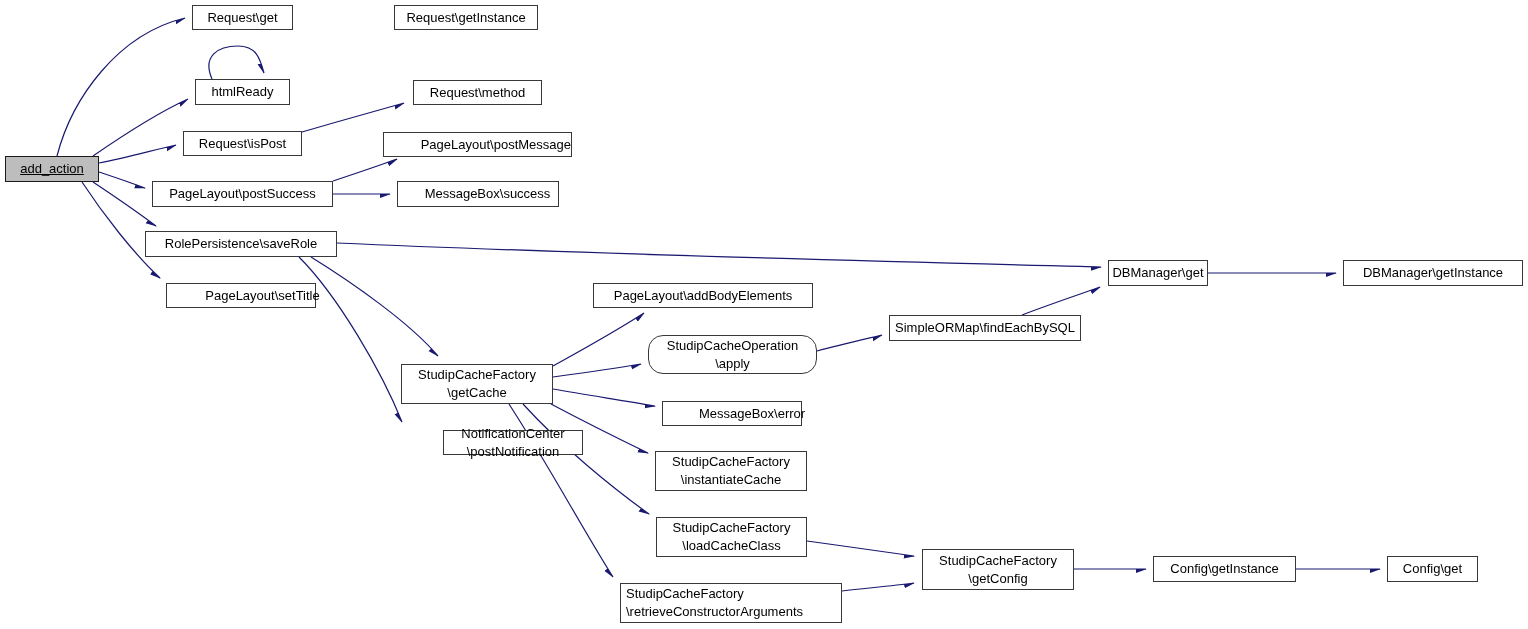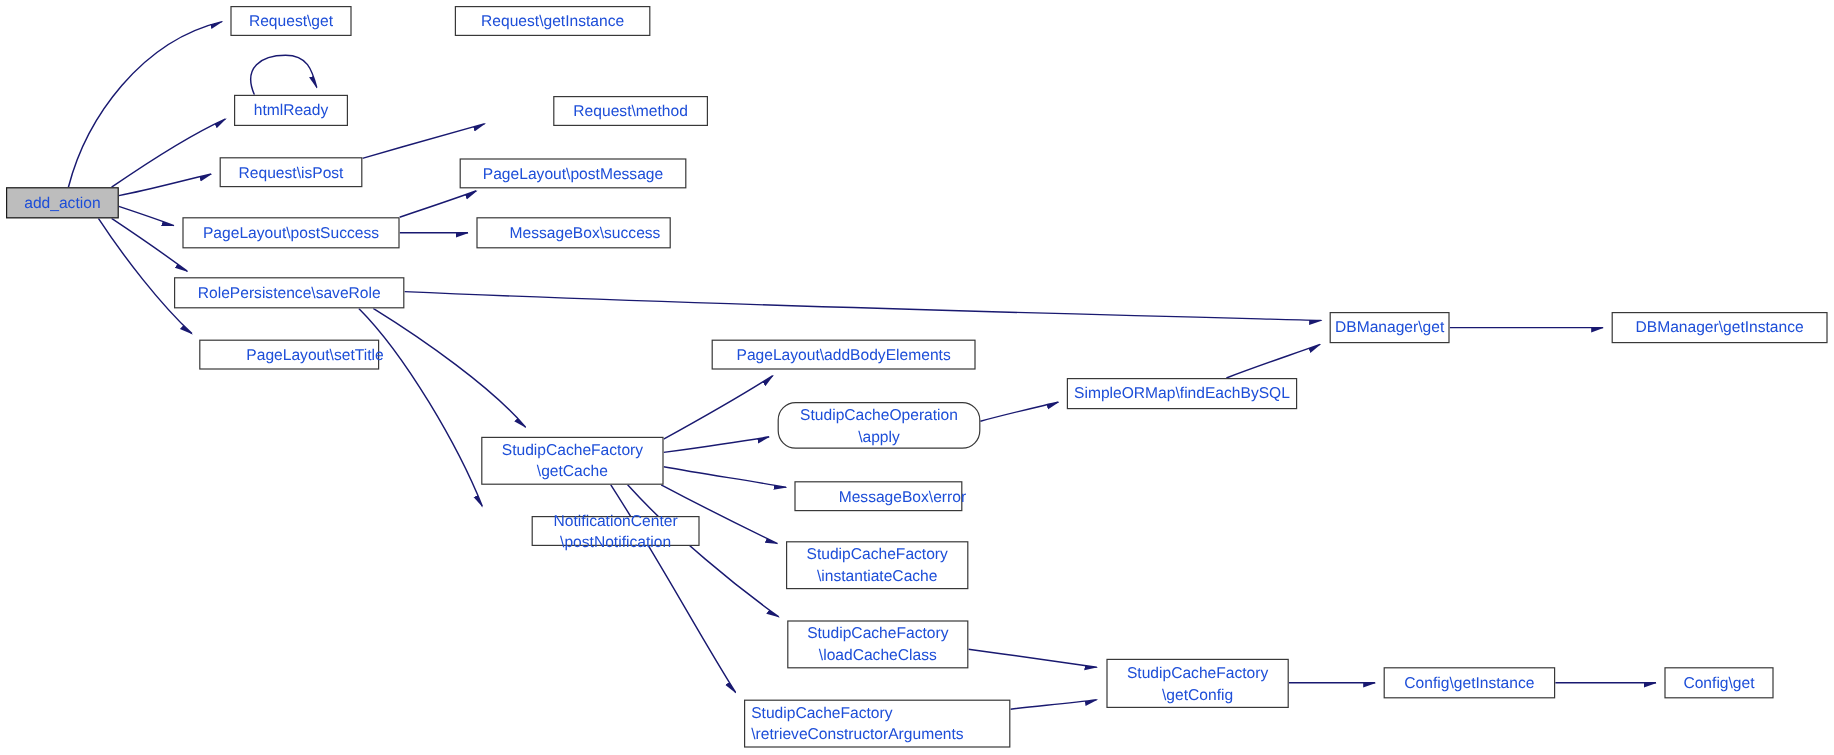--- a/index.html
+++ b/index.html
@@ -1,20 +1,20 @@
 <!DOCTYPE html>
 <html><head>
 <meta charset="utf-8">
 <style>
   html,body{margin:0;padding:0;background:#ffffff;}
   #canvas{position:relative;width:1528px;height:629px;background:#ffffff;
           font-family:"Liberation Sans", sans-serif;overflow:hidden;}
   #edge-layer{position:absolute;left:0;top:0;width:1528px;height:629px;}
   .node{position:absolute;box-sizing:border-box;background:#ffffff;
-        border:1.4px solid #383838;color:#1d4ed8;
+        border:1.4px solid #383838;color:#000000;
         display:flex;flex-direction:column;justify-content:center;align-items:center;
         font-size:13px;line-height:18px;white-space:nowrap;cursor:pointer;}
   .node.highlight{background:#bdbdbd;border:1.8px solid #1a1a1a;}
   .node.align-left{align-items:flex-start;padding-left:5px;}
   .node span{display:block;}
 </style>
 </head>
 <body>
 
 <div id="canvas">
@@ -47,39 +47,39 @@
         <path d="M 817,351 C 839,345 861,340 882,335" fill="none" stroke="#191970" stroke-width="1.2" marker-end="url(#arrow)"></path>
         <path d="M 1022,315 C 1048,305 1075,296 1100,287" fill="none" stroke="#191970" stroke-width="1.2" marker-end="url(#arrow)"></path>
         <path d="M 1208,273 C 1251,273 1294,273 1336,273" fill="none" stroke="#191970" stroke-width="1.2" marker-end="url(#arrow)"></path>
         <path d="M 807,541 C 843,546 880,551 914,556" fill="none" stroke="#191970" stroke-width="1.2" marker-end="url(#arrow)"></path>
         <path d="M 842,591 C 868,588 892,586 914,583" fill="none" stroke="#191970" stroke-width="1.2" marker-end="url(#arrow)"></path>
         <path d="M 1074,569 C 1098,569 1122,569 1146,569" fill="none" stroke="#191970" stroke-width="1.2" marker-end="url(#arrow)"></path>
         <path d="M 1296,569 C 1325,569 1353,569 1380,569" fill="none" stroke="#191970" stroke-width="1.2" marker-end="url(#arrow)"></path>
       </g>
   </svg>
   <div id="nodes">
-      <div class="node highlight" style="left: 5px; top: 156px; width: 94px; height: 26px;">
+      <div class="node highlight" style="left: 5px; top: 156px; width: 94px; height: 26px; text-decoration: underline;">
         <span>add_action</span>
       </div>
       <div class="node" style="left: 192px; top: 5px; width: 101px; height: 25px;">
         <span>Request\get</span>
       </div>
-      <div class="node" style="left: 379px; top: 5px; width: 163px; height: 25px;">
+      <div class="node" style="left: 394px; top: 5px; width: 144px; height: 25px;">
         <span>Request\getInstance</span>
       </div>
       <div class="node" style="left: 195px; top: 79px; width: 95px; height: 26px;">
         <span>htmlReady</span>
       </div>
-      <div class="node" style="left: 413px; top: 80px; width: 129px; height: 25px; margin-left: 48px;">
+      <div class="node" style="left: 413px; top: 80px; width: 129px; height: 25px;">
         <span>Request\method</span>
       </div>
       <div class="node" style="left: 183px; top: 131px; width: 119px; height: 25px;">
         <span>Request\isPost</span>
       </div>
-      <div class="node" style="left: 383px; top: 132px; width: 189px; height: 25px;">
+      <div class="node" style="left: 383px; top: 132px; width: 189px; height: 25px; align-items: flex-end;">
         <span>PageLayout\postMessage</span>
       </div>
       <div class="node" style="left: 152px; top: 181px; width: 181px; height: 26px;">
         <span>PageLayout\postSuccess</span>
       </div>
       <div class="node" style="left: 397px; top: 181px; width: 162px; height: 26px; padding-left: 19px;">
         <span>MessageBox\success</span>
       </div>
       <div class="node" style="left: 145px; top: 231px; width: 192px; height: 26px;">
         <span>RolePersistence\saveRole</span>

